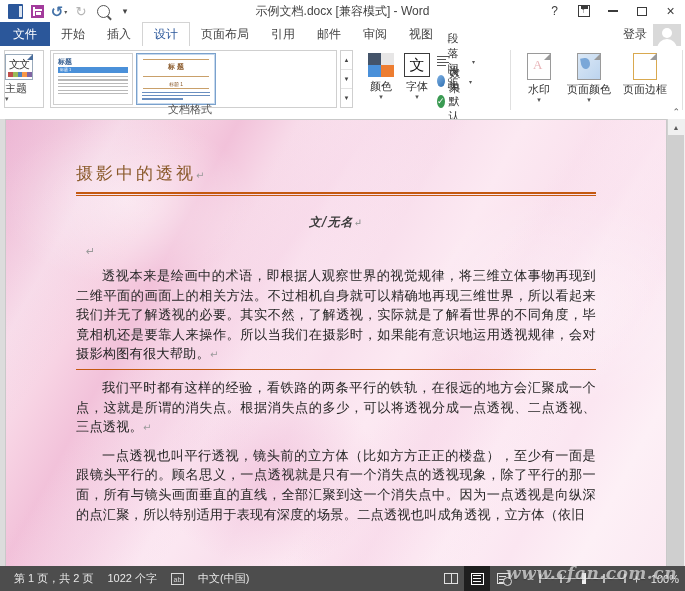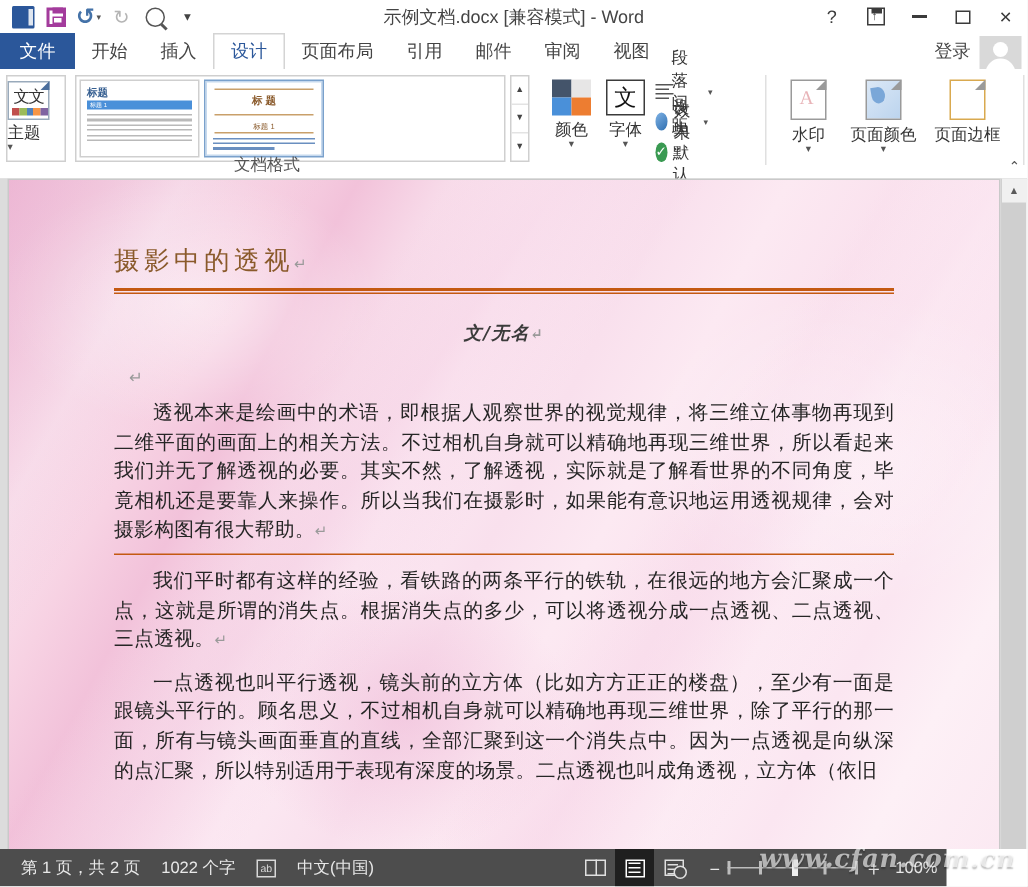--- a/index.html
+++ b/index.html
@@ -307,21 +307,21 @@
     position:absolute; left:0;top:0;width:16px;height:16px;
     display:flex;align-items:center;justify-content:center;font-size:7px;color:#5a5a5a;
     background:#f0f0f0;
   }
   .vscroll .track{
     position:absolute; left:0; top:16px; width:16px; bottom:0; background:#cfcfcf;
   }
 
   
   .statusbar{
-    position:absolute; left:0; top:566px; width:631px; height:25px;
+    position:absolute; left:0; top:566px; width:685px; height:25px;
     background:#4d4d4d; color:#e8e8e8;
     display:flex; align-items:center; font-size:11px;
   }
   .sb-item{ margin-left:14px; display:flex;align-items:center;gap:4px; white-space:nowrap;}
   .sb-proof{
     width:13px;height:12px;border:1.1px solid #d8d8d8;box-sizing:border-box;position:relative;
     font-size:7px; line-height:11px; text-align:center; color:#d8d8d8;
   }
   .sb-right{ margin-left:auto; display:flex;align-items:center; padding-right:6px; gap:0px;}
   .viewbtn{
@@ -499,21 +499,21 @@
         <span class="ic-circle"></span>
         <span>效果</span>
         <span class="sc-caret">▾</span>
       </div>
 
       <div class="smallcmd" style="left:437px; top:46px;">
         <span class="ic-check">✓</span>
         <span>设为默认值</span>
       </div>
 
-      <div class="rgroup-label" style="left:0;width:356px;">文档格式</div>
+      <div class="rgroup-label" style="left:0;width:356px;padding-left:12px;">文档格式</div>
     </div>
 
     <div class="rsep" style="left:510px;"></div>
 
     <div class="rgroup" style="left:512px; width:168px;">
       <div class="pgbtn" style="left:4px;">
         <div class="doc-ic wm"></div>
         <div class="pg-label">水印</div>
         <div class="bb-caret">▾</div>
       </div>
@@ -537,21 +537,21 @@
   <div class="workspace">
     <div class="page">
       <div class="page-inner">
         <div class="doc-title"><span>摄影中的透视</span><span class="pilcrow">↵</span></div>
         <div class="title-rule"></div>
         <div class="byline"><span>文/无名</span><span class="pilcrow">↵</span></div>
         <div class="blankline">↵</div>
         <div class="para"><span>透视本来是绘画中的术语，即根据人观察世界的视觉规律，将三维立体事物再现到二维平面的画面上的相关方法。不过相机自身就可以精确地再现三维世界，所以看起来我们并无了解透视的必要。其实不然，了解透视，实际就是了解看世界的不同角度，毕竟相机还是要靠人来操作。所以当我们在摄影时，如果能有意识地运用透视规律，会对摄影构图有很大帮助。</span><span class="pilcrow">↵</span></div>
         <div class="heading2-rule"></div>
         <div class="para"><span>我们平时都有这样的经验，看铁路的两条平行的铁轨，在很远的地方会汇聚成一个点，这就是所谓的消失点。根据消失点的多少，可以将透视分成一点透视、二点透视、三点透视。</span><span class="pilcrow">↵</span></div>
-        <div class="para">一点透视也叫平行透视，镜头前的立方体（比如方方正正的楼盘），至少有一面是跟镜头平行的。顾名思义，不过相机自身就可以精确地再现三维世界，除了平行的那一面，所有与镜头画面垂直的直线，全部汇聚到这一个消失点中。因为一点透视是向纵深的点汇聚，所以特别适用于表现有深度的场景。二点透视也叫成角透视，立方体（依旧</div>
+        <div class="para">一点透视也叫平行透视，镜头前的立方体（比如方方正正的楼盘），至少有一面是跟镜头平行的。顾名思义，一点透视就是只有一个消失点的透视现象，除了平行的那一面，所有与镜头画面垂直的直线，全部汇聚到这一个消失点中。因为一点透视是向纵深的点汇聚，所以特别适用于表现有深度的场景。二点透视也叫成角透视，立方体（依旧</div>
       </div>
     </div>
     <div class="vscroll">
       <div class="up">▲</div>
       <div class="track"></div>
     </div>
   </div>
 
   <div class="statusbar">
     <div class="sb-item">第 1 页，共 2 页</div>

